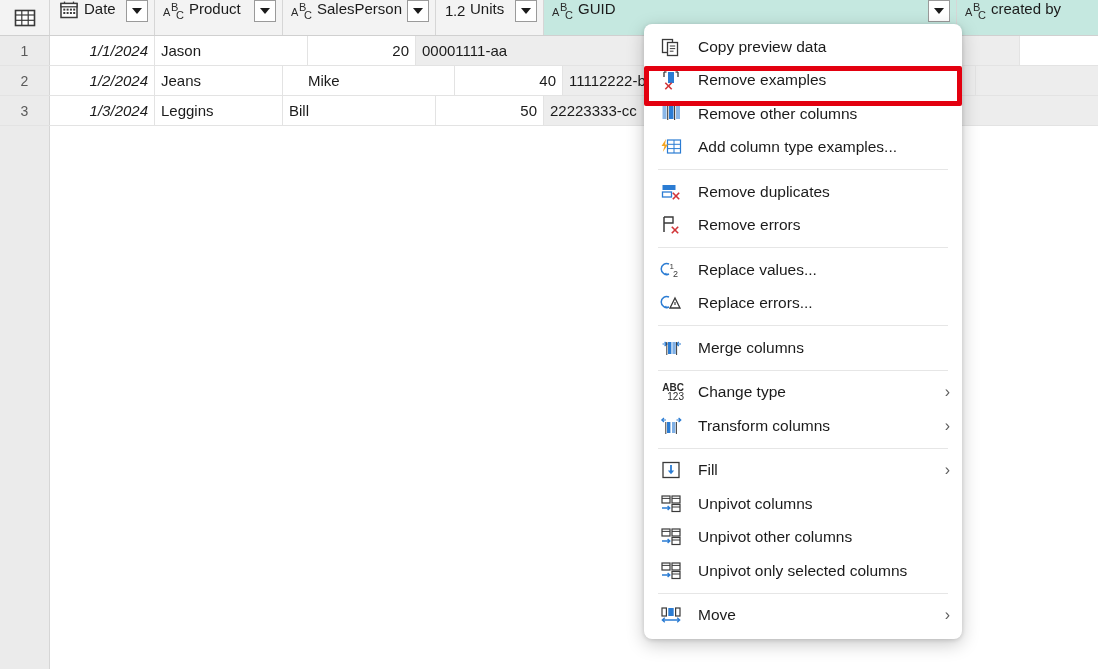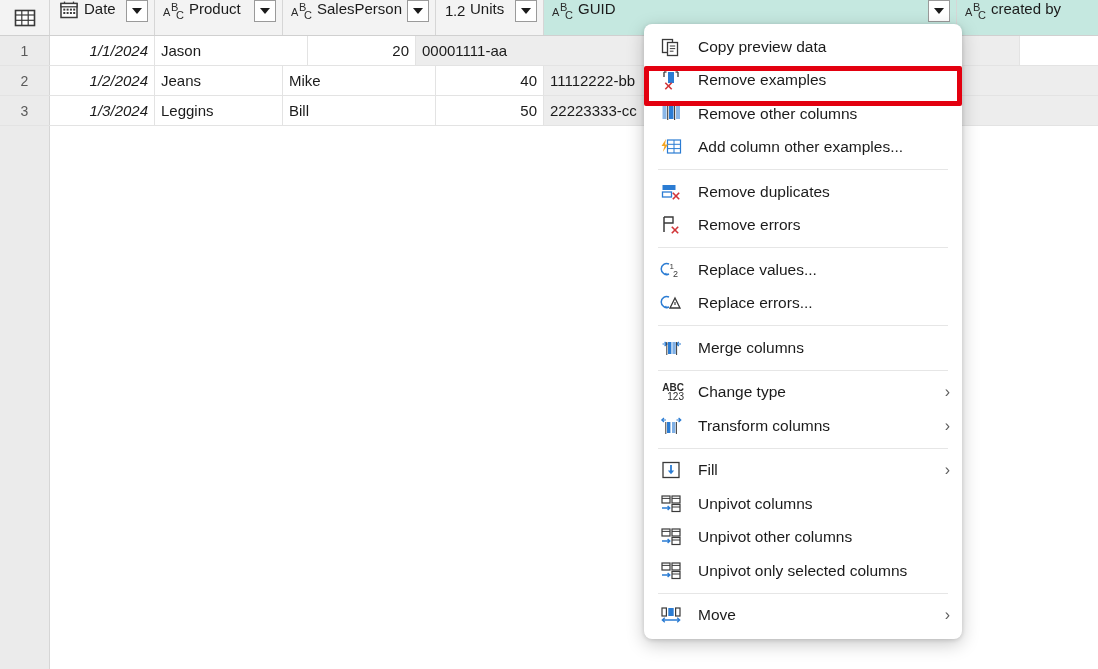--- a/index.html
+++ b/index.html
@@ -306,21 +306,21 @@
             <div class="cell date" style="width:105px;min-width:105px;">1/1/2024</div>
             <div class="cell " style="width:153px;min-width:153px;">Jason</div>
             <div class="cell num" style="width:108px;min-width:108px;">20</div>
             <div class="cell  selected" style="width:413px;min-width:413px;">00001111-aa</div>
             <div class="cell  selected" style="width:191px;min-width:191px;"></div>
           </div>
           <div class="data-row" style="top: 30px;">
             <div class="row-num">2</div>
             <div class="cell date" style="width:105px;min-width:105px;">1/2/2024</div>
             <div class="cell " style="width:128px;min-width:128px;">Jeans</div>
-            <div class="cell " style="width:153px;min-width:153px;">Mike</div>
+            <div class="cell " style="width:153px;min-width:153px;margin-left:19px;">Mike</div>
             <div class="cell num" style="width:108px;min-width:108px;">40</div>
             <div class="cell  selected" style="width:413px;min-width:413px;">11112222-bb</div>
             <div class="cell  selected" style="width:191px;min-width:191px;"></div>
           </div>
           <div class="data-row" style="top: 60px;">
             <div class="row-num">3</div>
             <div class="cell date" style="width:105px;min-width:105px;">1/3/2024</div>
             <div class="cell " style="width:128px;min-width:128px;">Leggins</div>
             <div class="cell " style="width:153px;min-width:153px;">Bill</div>
             <div class="cell num" style="width:108px;min-width:108px;">50</div>
@@ -374,21 +374,21 @@
         <div class="menu-item">
           <span class="mi-icon">
             <svg width="22" height="20" viewBox="0 0 22 20">
               <rect x="7.5" y="3" width="13" height="13" fill="#fff" stroke="#2b7cd3" stroke-width="1.2"></rect>
               <line x1="7.5" y1="7.3" x2="20.5" y2="7.3" stroke="#2b7cd3" stroke-width="1"></line>
               <line x1="7.5" y1="11.6" x2="20.5" y2="11.6" stroke="#2b7cd3" stroke-width="1"></line>
               <line x1="14" y1="3" x2="14" y2="16" stroke="#2b7cd3" stroke-width="1"></line>
               <path d="M6 2 L1.5 9 L4.5 9 L2.8 15 L8 7.5 L5 7.5 Z" fill="#f5a623"></path>
             </svg>
           </span>
-          <span class="mi-label">Add column other examples...</span>
+          <span class="mi-label">Add column type examples...</span>
         </div>
         <div class="menu-sep"></div>
         <div class="menu-item">
           <span class="mi-icon">
             <svg width="22" height="20" viewBox="0 0 22 20">
               <rect x="2.5" y="3" width="13" height="5" fill="#2b7cd3"></rect>
               <rect x="2.5" y="10" width="9" height="5" fill="#fff" stroke="#2b7cd3" stroke-width="1.3"></rect>
               <line x1="12.8" y1="10.8" x2="19.2" y2="17.2" stroke="#d13438" stroke-width="1.6"></line>
               <line x1="19.2" y1="10.8" x2="12.8" y2="17.2" stroke="#d13438" stroke-width="1.6"></line>
             </svg>

